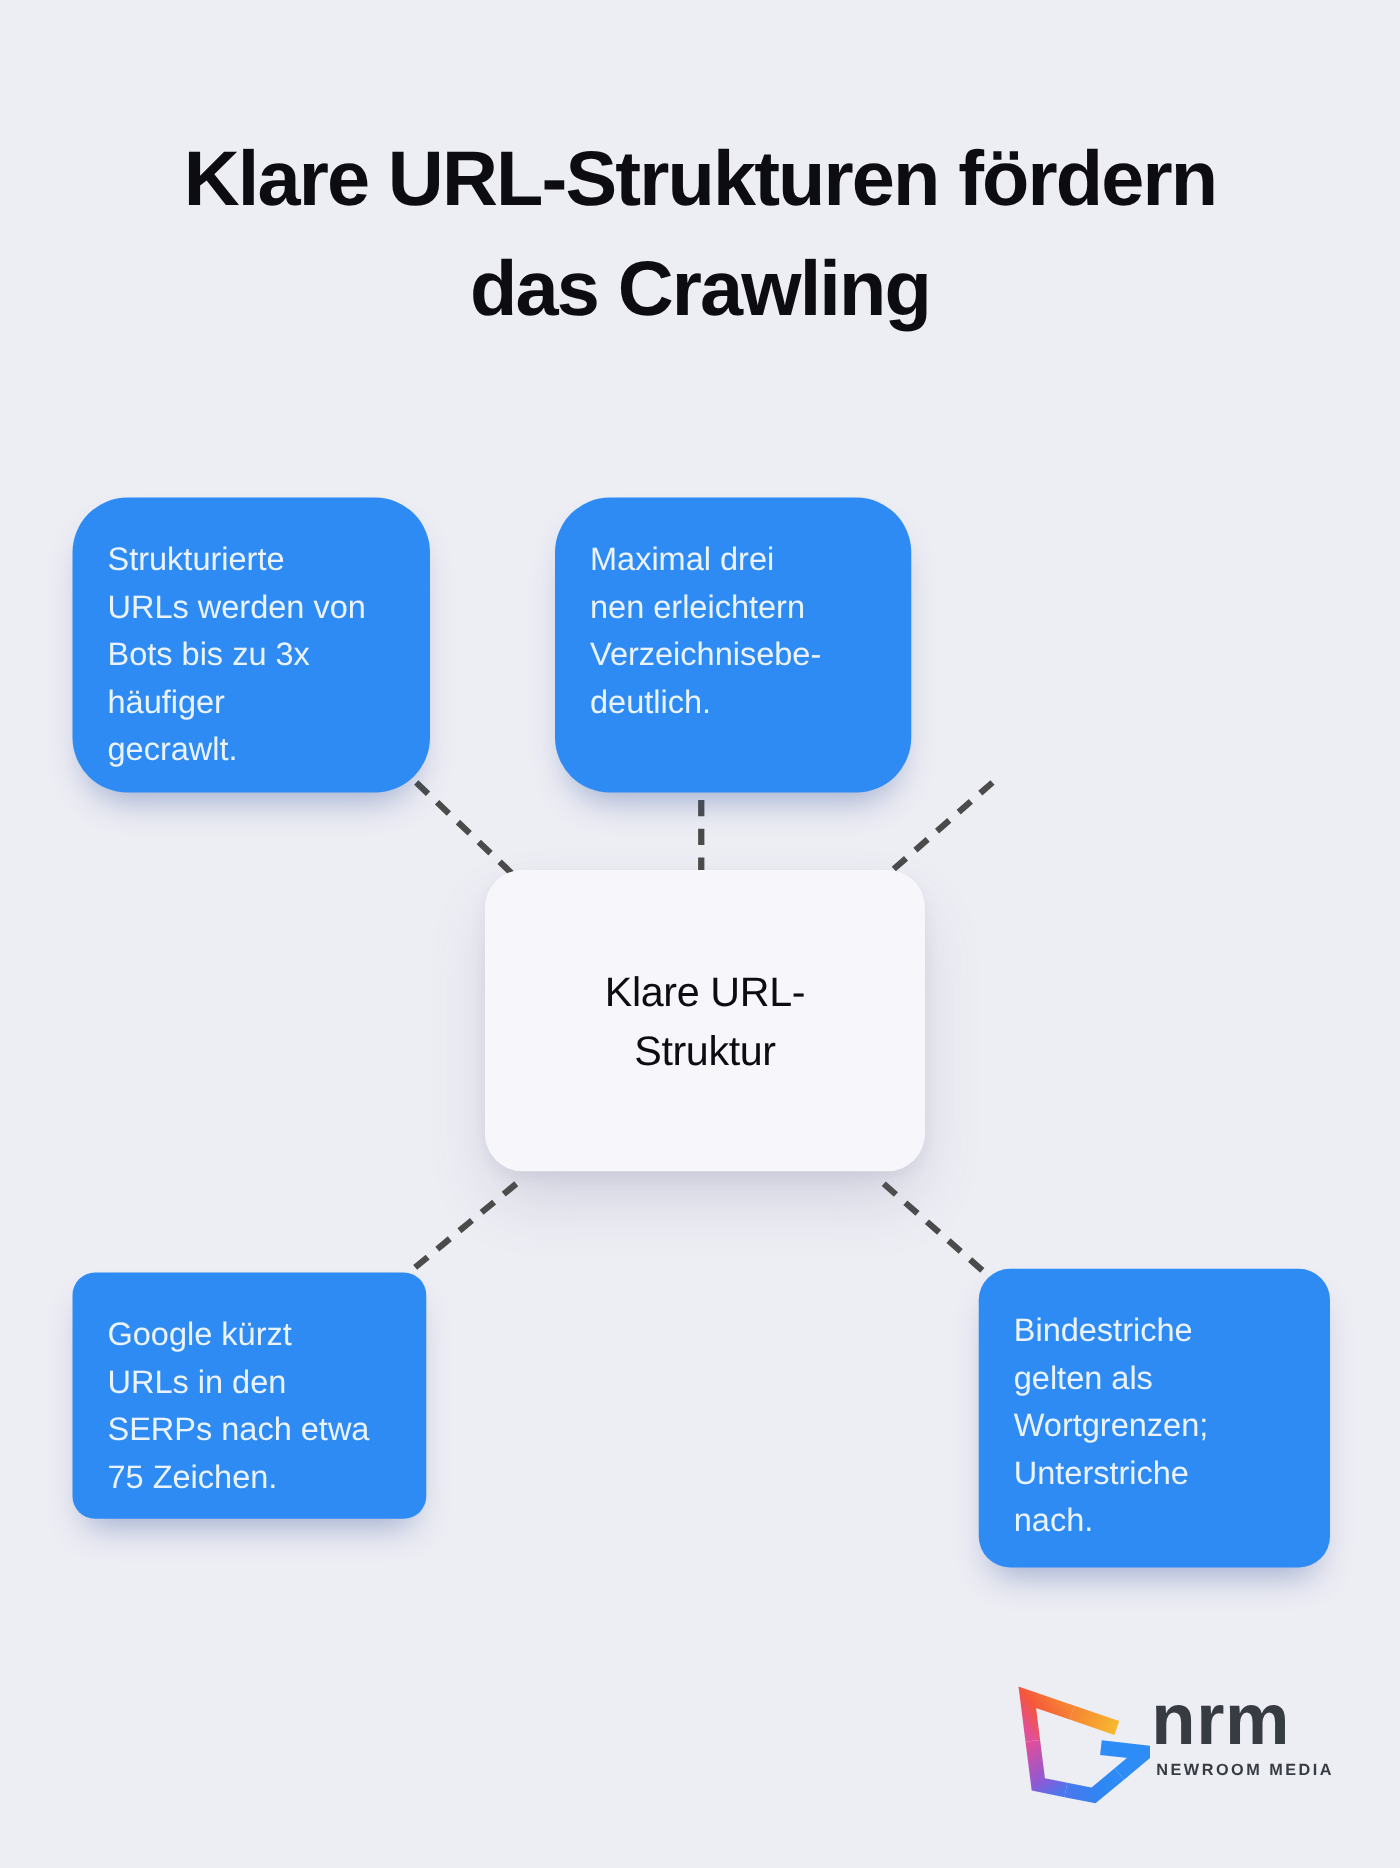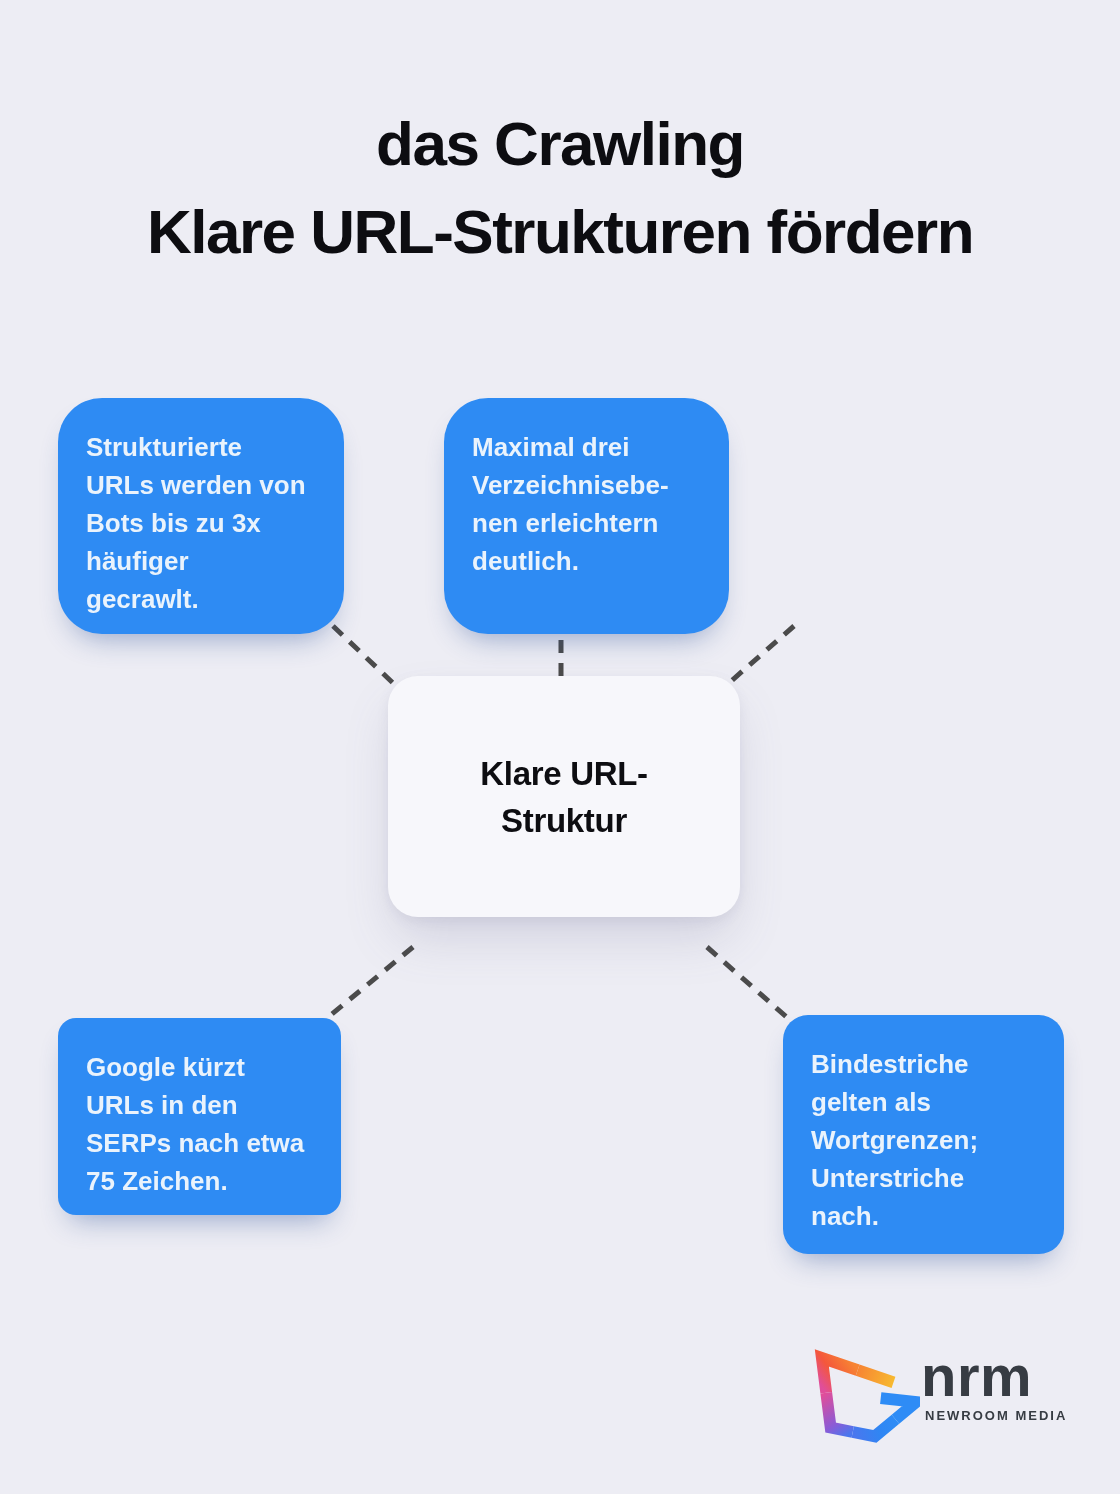--- a/index.html
+++ b/index.html
@@ -48,42 +48,41 @@
     position:absolute;
     z-index:2;
     background:var(--card);
     border-radius:44px;
     color:var(--card-text);
     font-size:26px;
     line-height:38px;
     padding:30px 34px 0 28px;
     box-sizing:border-box;
     box-shadow:0 16px 28px -12px rgba(45,80,150,0.45);
-    font-weight:bold;
   }
   .card-1{left:58px;  top:398px;  width:286px; height:236px;}
   .card-2{left:422px; top:398px;  width:285px; height:236px;margin-left:22px;}
   .card-3{left:783px; top:398px;  width:281px; height:236px;}
   .card-4{left:58px;  top:1018px; width:283px; height:197px;border-radius:18px;}
   .card-5{left:783px; top:1015px; width:281px; height:239px;border-radius:25px;}
   
   .center-node{
     position:absolute;
     z-index:2;
-    left:388px; top:676px;
+    left:388px; top:696px;
     width:352px; height:241px;
     background:var(--center-bg);
     border-radius:30px;
     box-shadow:0 26px 50px -10px rgba(110,110,150,0.25), 0 4px 12px rgba(120,120,150,0.10);
     display:flex;
     flex-direction:column;
     align-items:center;
     justify-content:center;
     color:var(--text-dark);
-    font-weight:700;
+    font-weight:400;
     font-size:33px;
     line-height:47px;
     text-align:center;
     letter-spacing:-0.3px;
   }
   
   .logo{position:absolute; z-index:2; left:810px; top:1342px; width:260px; height:110px;text-align:right;}
   .logo-mark{position:absolute; left:2px; top:7px; width:108px; height:106px;}
   .logo-brand{
     position:absolute; left:111px; top:0;
@@ -101,44 +100,44 @@
     letter-spacing:2px;
     white-space:nowrap;
   }
 </style>
 </head>
 <body>
 
 <div class="canvas">
 
   <div class="title">
+    <div>Klare URL-Strukturen fördern</div>
     <div>das Crawling</div>
-    <div>Klare URL-Strukturen fördern</div>
   </div>
 
   <svg class="connectors" viewBox="0 0 1120 1494">
     <line x1="333" y1="626" x2="414" y2="703"></line>
     <line x1="561" y1="640" x2="561" y2="701"></line>
     <line x1="794" y1="626" x2="705" y2="704"></line>
     <line x1="413" y1="947" x2="326" y2="1019"></line>
     <line x1="707" y1="947" x2="790" y2="1020"></line>
   </svg>
 
   <div class="card card-1">
     <div>Strukturierte</div>
     <div>URLs werden von</div>
     <div>Bots bis zu 3x</div>
     <div>häufiger</div>
     <div>gecrawlt.</div>
   </div>
 
   <div class="card card-2">
     <div>Maximal drei</div>
+    <div>nen erleichtern</div>
     <div>Verzeichnisebe-</div>
-    <div>nen erleichtern</div>
     <div>deutlich.</div>
   </div>
 
 
   <div class="card card-4">
     <div>Google kürzt</div>
     <div>URLs in den</div>
     <div>SERPs nach etwa</div>
     <div>75 Zeichen.</div>
   </div>

